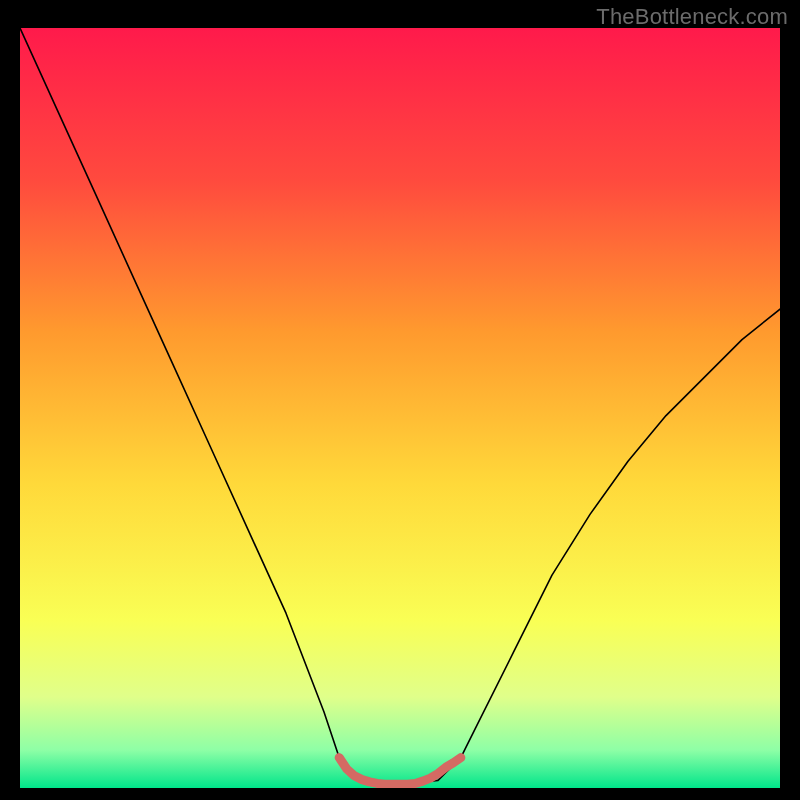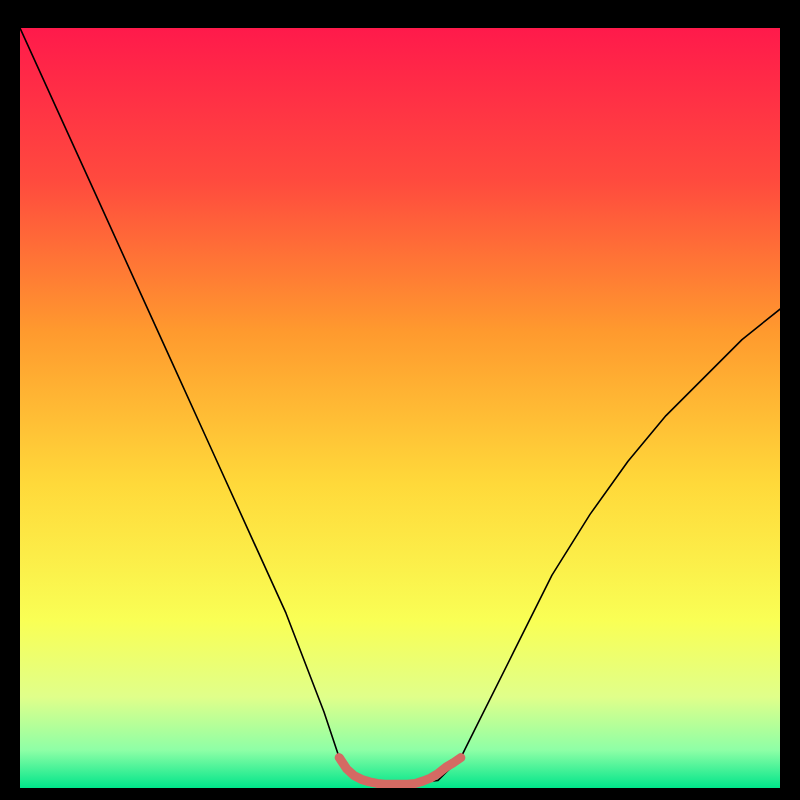--- a/index.html
+++ b/index.html
@@ -36,20 +36,21 @@
   }
   svg {
     display: block;
   }
 </style>
 </head>
 <body>
 
 <div class="frame">
 
+  <div class="watermark">TheBottleneck.com</div>
 
   <div class="plot-wrap">
     <svg id="chart-svg" width="760" height="760" viewBox="0 0 760 760" preserveAspectRatio="none">
       <defs>
         <linearGradient id="bg-grad" x1="0" y1="0" x2="0" y2="1">
             <stop offset="0.0%" stop-color="#ff1a4b"></stop>
             <stop offset="20.0%" stop-color="#ff4a3e"></stop>
             <stop offset="40.0%" stop-color="#ff9a2e"></stop>
             <stop offset="60.0%" stop-color="#ffd93a"></stop>
             <stop offset="78.0%" stop-color="#f9ff55"></stop>

